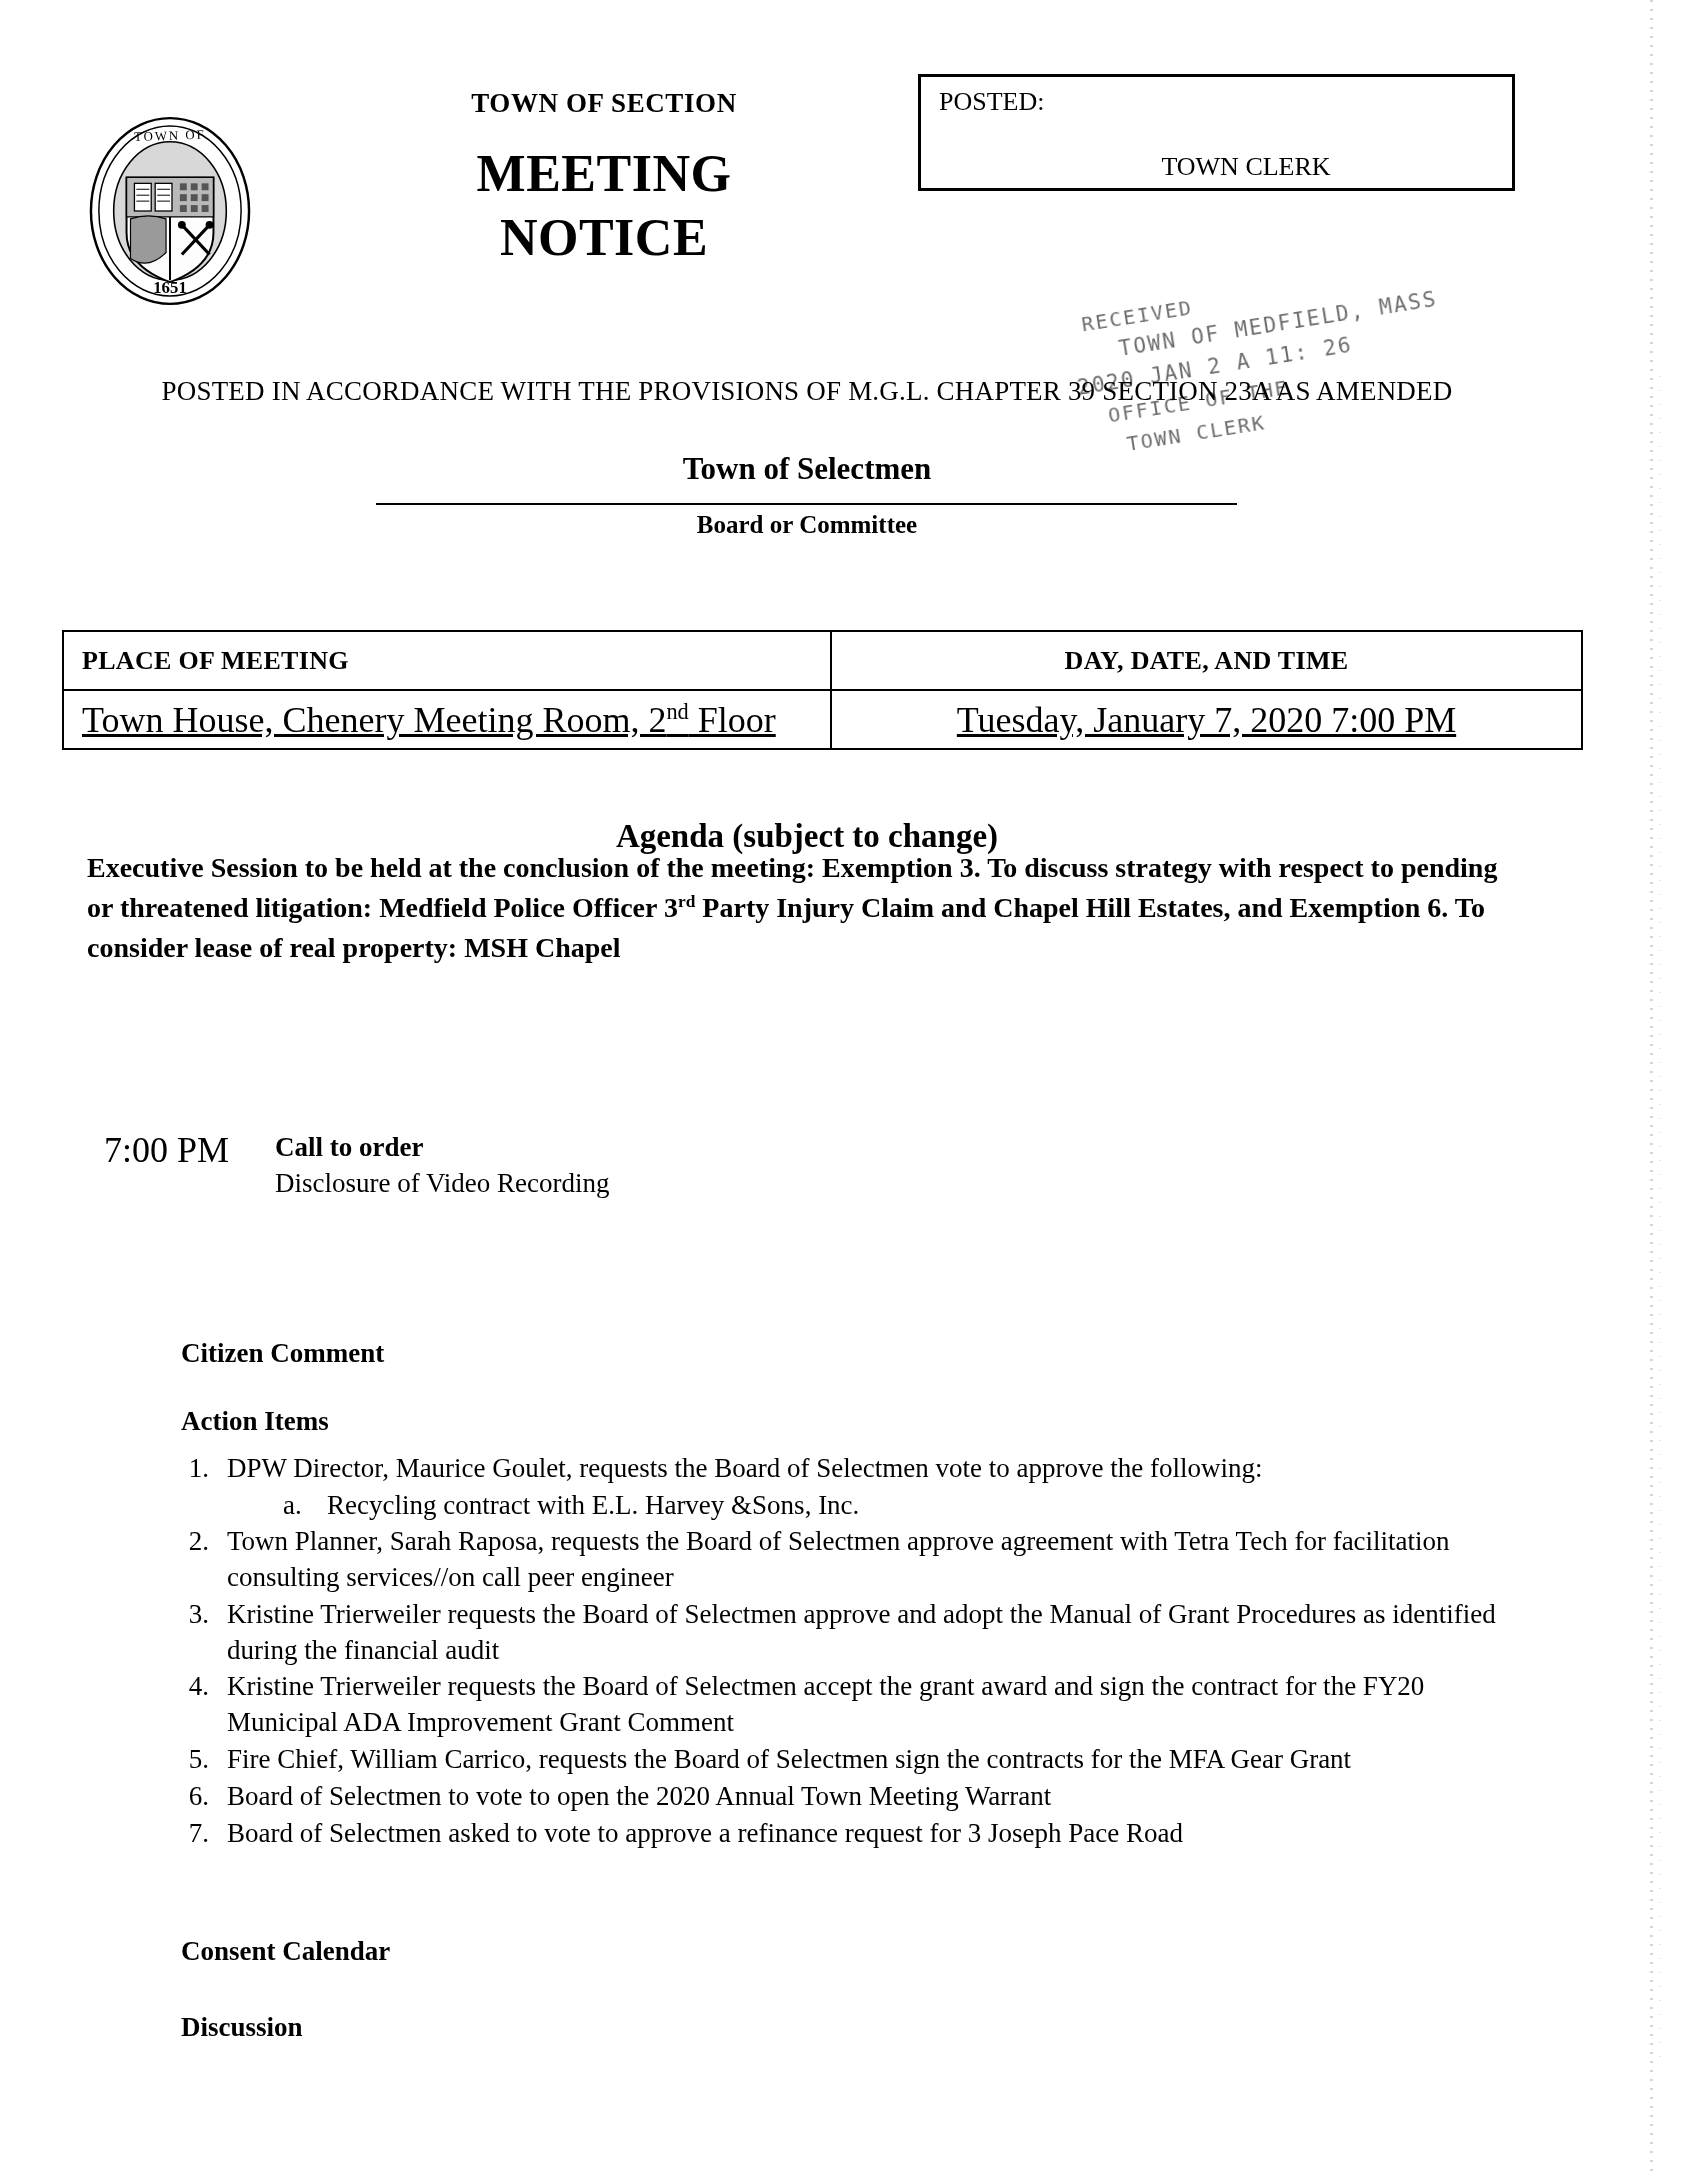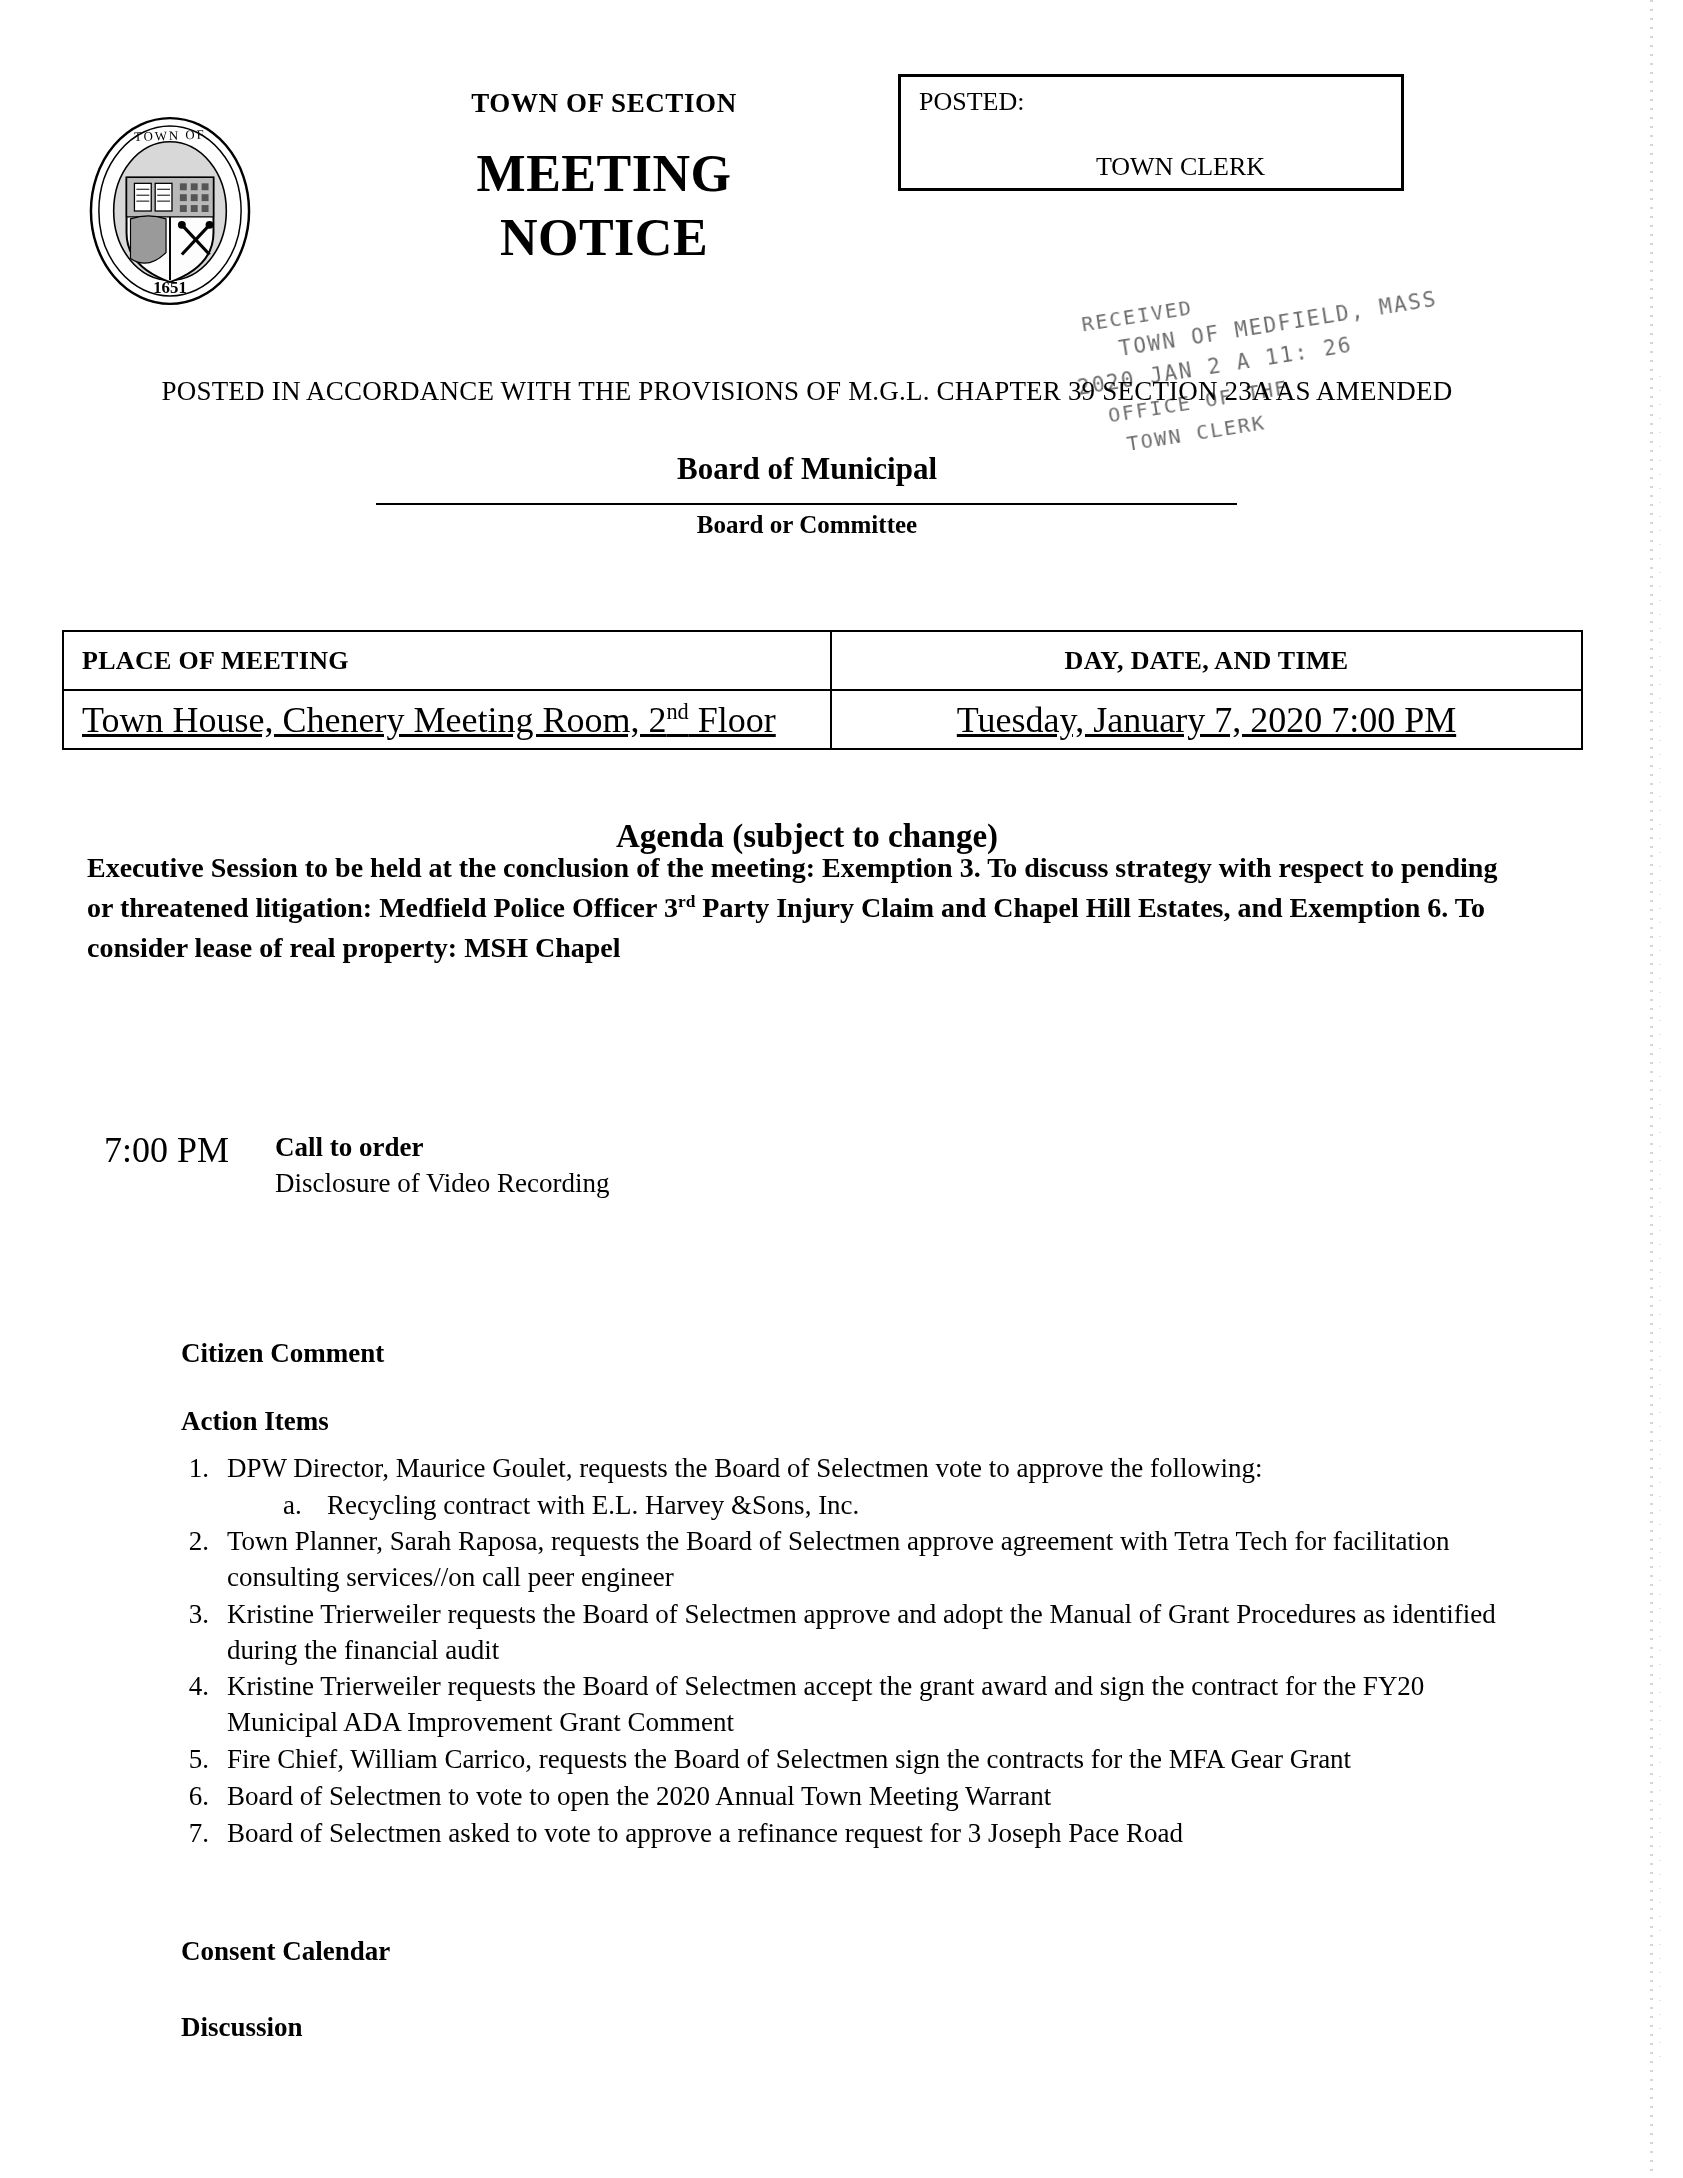--- a/index.html
+++ b/index.html
@@ -90,23 +90,23 @@
     font-weight: bold;
     font-size: 52px;
     letter-spacing: 0.5px;
     margin-top: 6px;
     line-height: 1.12;
   }
 
   
   .posted-box {
     position: absolute;
-    left: 898px;
+    left: 918px;
     top: 74px;
-    width: 506px;
+    width: 597px;
     height: 117px;
     border: 3px solid #000;
     box-sizing: border-box;
   }
   .posted-label {
     position: absolute;
     left: 18px;
     top: 10px;
     font-size: 26px;
   }
@@ -362,21 +362,21 @@
       <div class="s1">RECEIVED</div>
       <div class="s2">TOWN OF MEDFIELD, MASS</div>
       <div class="s3">2020 JAN 2  A 11: 26</div>
       <div class="s4">OFFICE OF THE</div>
       <div class="s5">TOWN CLERK</div>
     </div>
   </div>
 
   <div class="accordance">POSTED IN ACCORDANCE WITH THE PROVISIONS OF M.G.L. CHAPTER 39 SECTION 23A AS AMENDED</div>
 
-  <div class="board-name">Board of Municipal</div>
+  <div class="board-name">Town of Selectmen</div>
   <div class="board-rule"></div>
   <div class="board-sub">Board or Committee</div>
 
   <table class="mtg-table">
     <tbody>
         <tr>
       <td class="c-left th">PLACE OF MEETING</td>
       <td class="c-right th">DAY, DATE, AND TIME</td>
     </tr>
     <tr>

